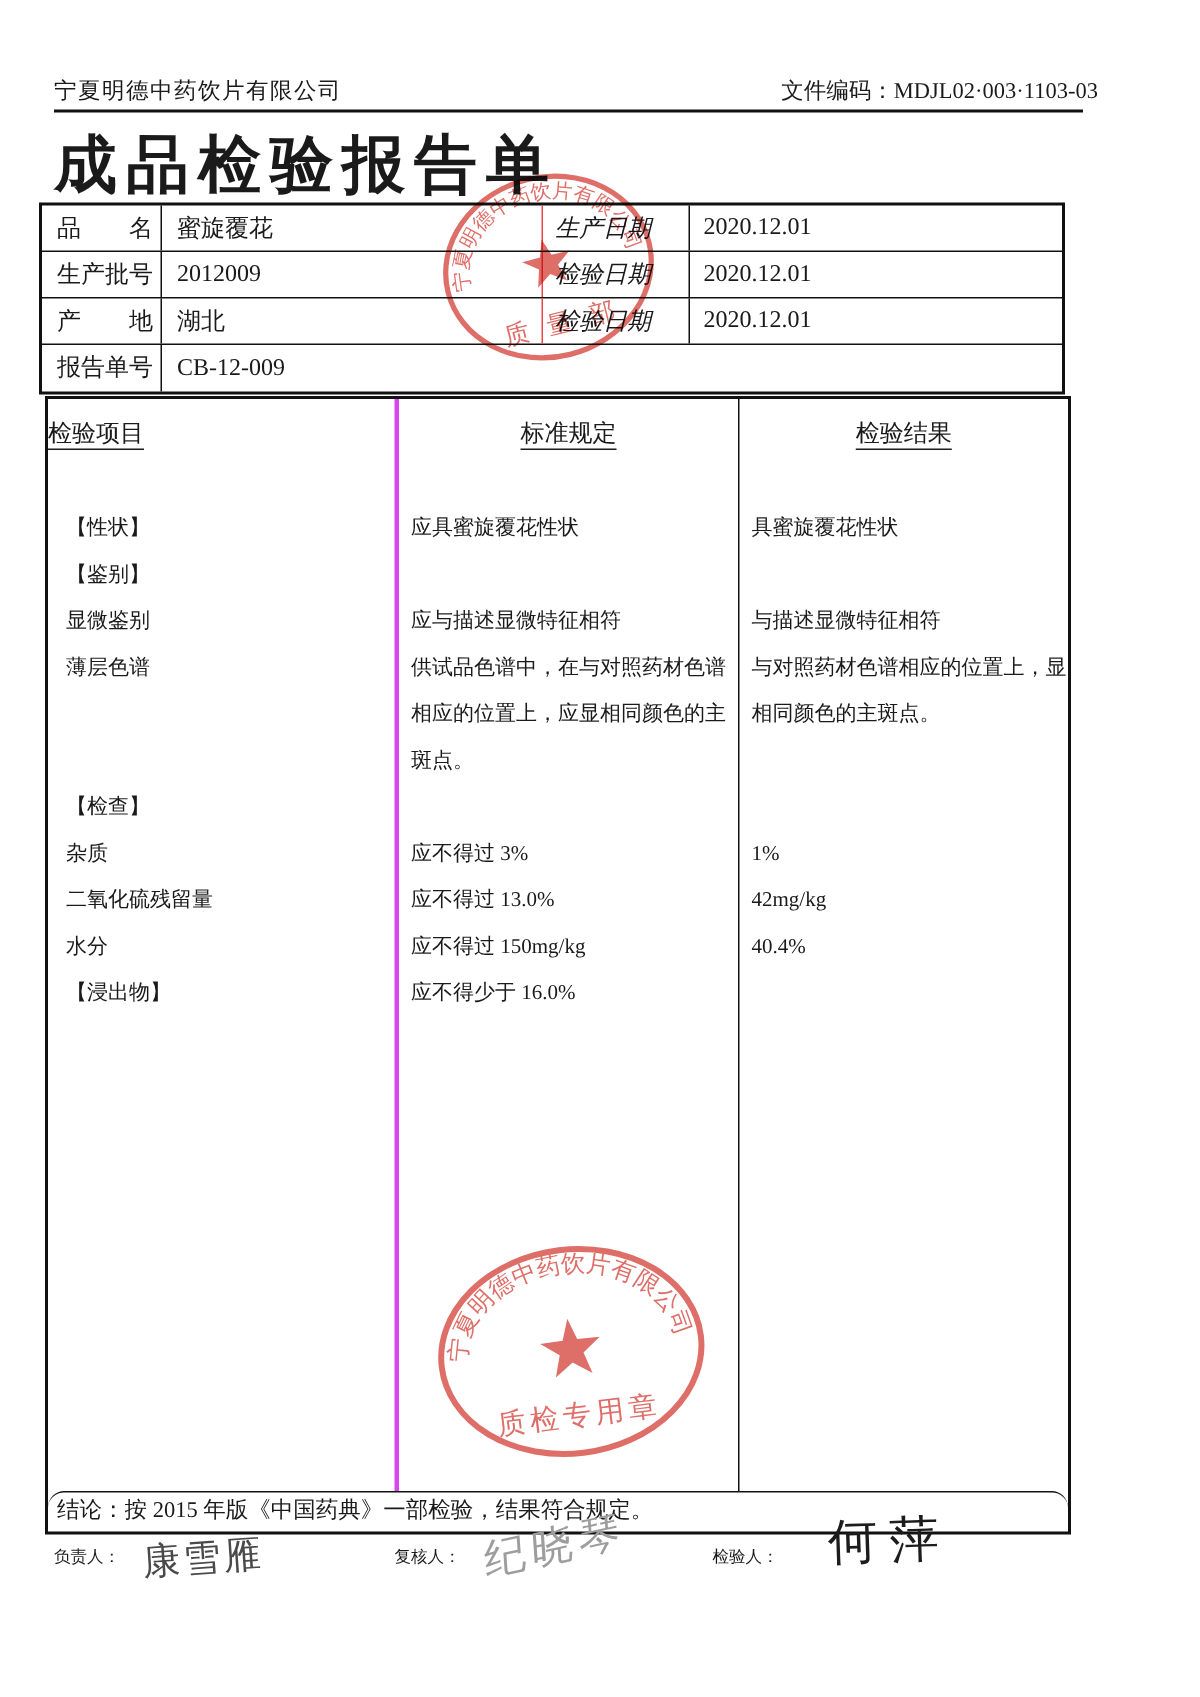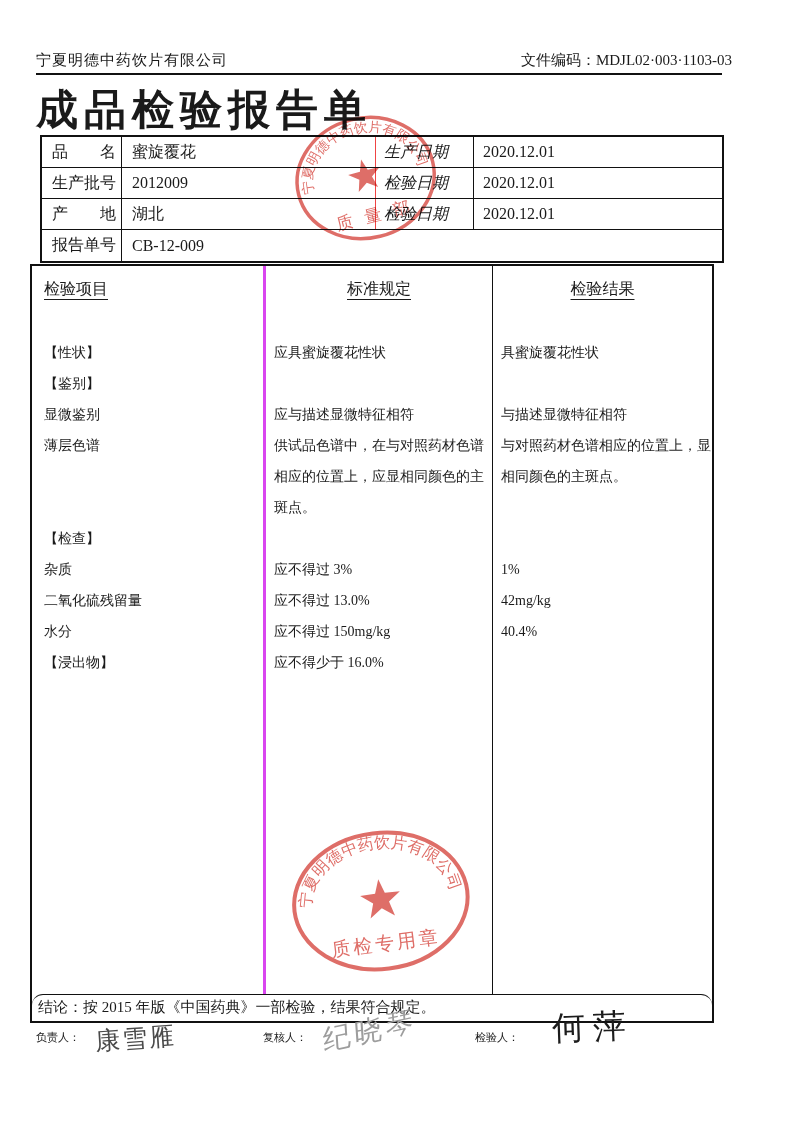--- a/index.html
+++ b/index.html
@@ -16,21 +16,21 @@
   .hdr-code    { position:absolute; right:68px; top:51px; font-size:15px; }
   .hdr-rule    { position:absolute; left:36px; top:73px; width:686px; height:2px; background:#111; }
 
   .doc-title {
     position:absolute; left:36px; top:82px; width:686px;
     text-align:left; font-size:42px; font-weight:bold; letter-spacing:6px;
   }
 
   
   .info-table {
-    position:absolute; left:40px; top:135px; width:684px;
+    position:absolute; left:26px; top:135px; width:684px;
     border:2px solid #111; border-bottom-width:2px;
   }
   .info-row { display:flex; height:31px; border-bottom:1px solid #111; font-size:16px; }
   .info-row:last-child { border-bottom:none; }
   .cell { display:flex; align-items:center; }
   .c-label  { width:79px;  padding-left:10px; }
   .c-value  { width:254px; padding-left:10px; border-left:1px solid #111; }
   .c-label2 { width:98px;  padding-left:8px;  border-left:1px solid #ef4444;font-style:italic; }
   .c-value2 { flex:1;      padding-left:9px;  border-left:1px solid #111; }
   .c-value-wide { flex:1; padding-left:10px; border-left:1px solid #111; }
@@ -42,21 +42,21 @@
   }
   .mt-cols { flex:1; display:flex; overflow:hidden; }
   .mt-col  { position:relative; }
   .mt-col-item     { width:231px; }
   .mt-col-standard { width:229px; border-left:3px solid #d946ef; }
   .mt-col-result   { flex:1;      border-left:1px solid #111; }
   .mt-head {
     height:71px; padding-top:13px; font-size:16px;
     text-decoration:underline; text-underline-offset:5px;
   }
-  .mt-head-left   { padding-left:12px; }
+  .mt-head-left   { }
   .mt-head-center { text-align:center; }
   .tline {
     height:31px; line-height:31px; font-size:14px;
     white-space:nowrap; overflow:visible;
   }
   .mt-col-item     .tline { padding-left:12px; }
   .mt-col-standard .tline { padding-left:8px; }
   .mt-col-result   .tline { padding-left:8px; }
 
   .conclusion-row {

